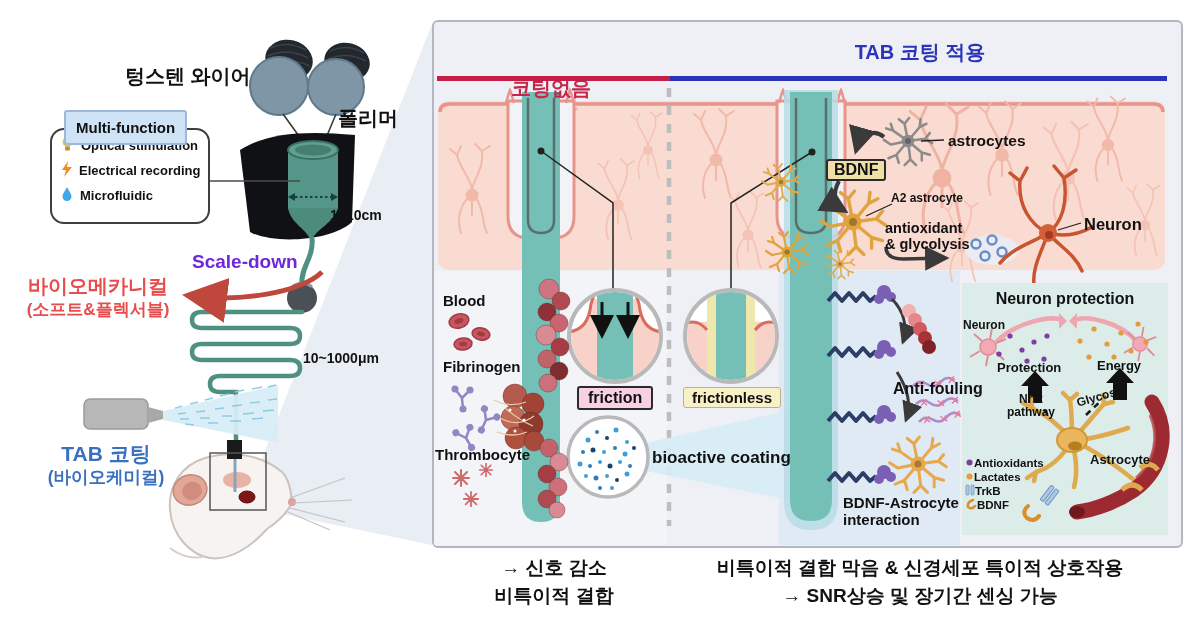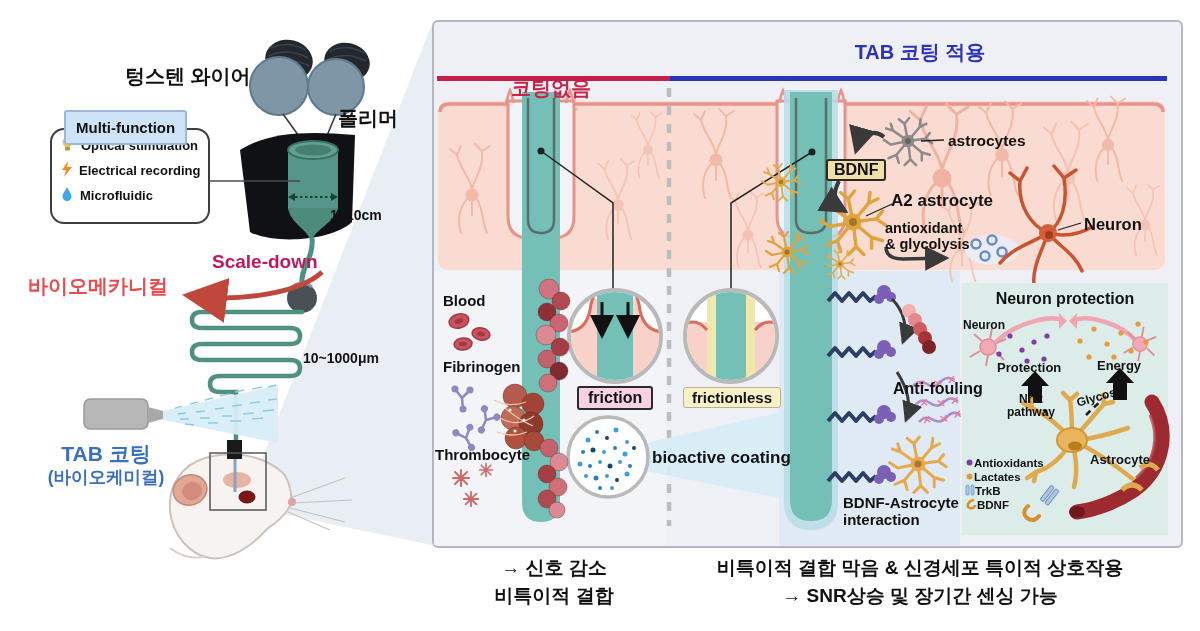--- a/index.html
+++ b/index.html
@@ -14,21 +14,21 @@
   
   .t-tungsten{left:125px;top:63px;font-size:20px;font-weight:600;}
   .t-polymer{left:338px;top:105px;font-size:20px;font-weight:600;}
   .mf-box{position:absolute;left:50px;top:128px;width:160px;height:96px;border:2.5px solid #3f3f3f;
           border-radius:14px;background:#fff;z-index:2;box-sizing:border-box;}
   .mf-head{position:absolute;left:12px;top:-20px;padding:7px 10px;background:#cfe3f6;
            border:2px solid #9db8d8;border-radius:3px;font-weight:bold;font-size:15px;}
   .mf-item{display:flex;align-items:center;gap:6px;margin:6px 0 0 8px;font-weight:bold;font-size:13px;}
   .mf-item:first-of-type{margin-top:16px;}
   .t-len{left:330px;top:207px;font-size:14px;}
-  .t-scale{left:212px;top:251px;font-size:19px;color:#be185d;}
+  .t-scale{left:192px;top:251px;font-size:19px;color:#6d28d9;}
   .t-biomech{left:5px;top:274px;width:186px;font-size:20px;color:#e84d4d;line-height:1.25;}
   .t-biomech .s2{font-size:17px;}
   .t-diam{left:303px;top:350px;font-size:14px;}
   .t-tab{left:22px;top:441px;width:168px;font-size:21px;color:#3a70c0;line-height:1.25;}
   .t-tab .s2{font-size:17.5px;}
   
   .hdr-l{left:432px;top:39px;width:238px;font-size:20px;color:#c5264a;text-align:center;margin-top:36px;}
   .hdr-r{left:670px;top:39px;width:500px;font-size:20px;color:#2b33b8;text-align:center;}
   .bar{position:absolute;top:76px;height:5px;z-index:2;}
   .bar-red{left:437px;width:233px;background:#c31f44;}
@@ -37,21 +37,21 @@
   .t-blood{left:443px;top:292px;font-size:15px;}
   .t-fibrin{left:443px;top:358px;font-size:15px;}
   .t-thromb{left:435px;top:446px;font-size:15px;}
   .tag{position:absolute;z-index:2;font-weight:bold;border-radius:3px;}
   .tag-friction{left:577px;top:386px;padding:1px 9px;font-size:16px;background:#f7d0e4;border:2px solid #2a2a2a;}
   .tag-frictionless{left:683px;top:387px;padding:1px 8px;font-size:15px;background:#f8f1c8;border:1.5px solid #b9b092;}
   .tag-bdnf{left:826px;top:159px;padding:0 6px;font-size:16px;background:#f0dfa6;border:2px solid #2a2a2a;}
   .t-bioactive{left:652px;top:448px;font-size:17px;}
   
   .t-astros{left:948px;top:132px;font-size:15.5px;}
-  .t-a2{left:891px;top:191px;font-size:17px;}
+  .t-a2{left:891px;top:191px;font-size:12px;}
   .t-antiox{left:885px;top:220px;font-size:14.5px;line-height:1.12;white-space:normal;}
   .t-neuron{left:1084px;top:215px;font-size:16.5px;}
   .t-antifoul{left:893px;top:352px;font-size:16px;margin-top:28px;}
   .t-bdnfastro{left:843px;top:494px;font-size:15px;line-height:1.15;white-space:normal;}
   
   .np-title{left:962px;top:290px;width:206px;font-size:16px;text-align:center;}
   .np-neuron{left:963px;top:318px;font-size:12px;}
   .np-prot{left:997px;top:360px;font-size:13px;}
   .np-energy{left:1097px;top:358px;font-size:13px;}
   .np-nrf2{left:1002px;top:393px;width:58px;font-size:12px;line-height:1.1;text-align:center;}
@@ -490,20 +490,21 @@
             <path d="M7,1 C4.5,6 2.5,8 2.5,10.5 a4.5,4.5 0 0 0 9,0 C11.5,8 9.5,6 7,1" fill="#3fa6e8"></path>
           </svg></span>
       <span>Microfluidic</span>
     </div>
   </div>
 
   <div class="txt b t-len">1~10cm</div>
   <div class="txt b t-scale">Scale-down</div>
   <div class="txt b ctr t-biomech">
     <div>바이오메카니컬</div>
+    <div class="s2">(소프트&amp;플렉서블)</div>
   </div>
   <div class="txt b t-diam">10~1000μm</div>
   <div class="txt b ctr t-tab">
     <div>TAB 코팅</div>
     <div class="s2">(바이오케미컬)</div>
   </div>
 
   <div class="txt b hdr-l">코팅없음</div>
   <div class="txt b hdr-r">TAB 코팅 적용</div>
   <div class="bar bar-red"></div>

